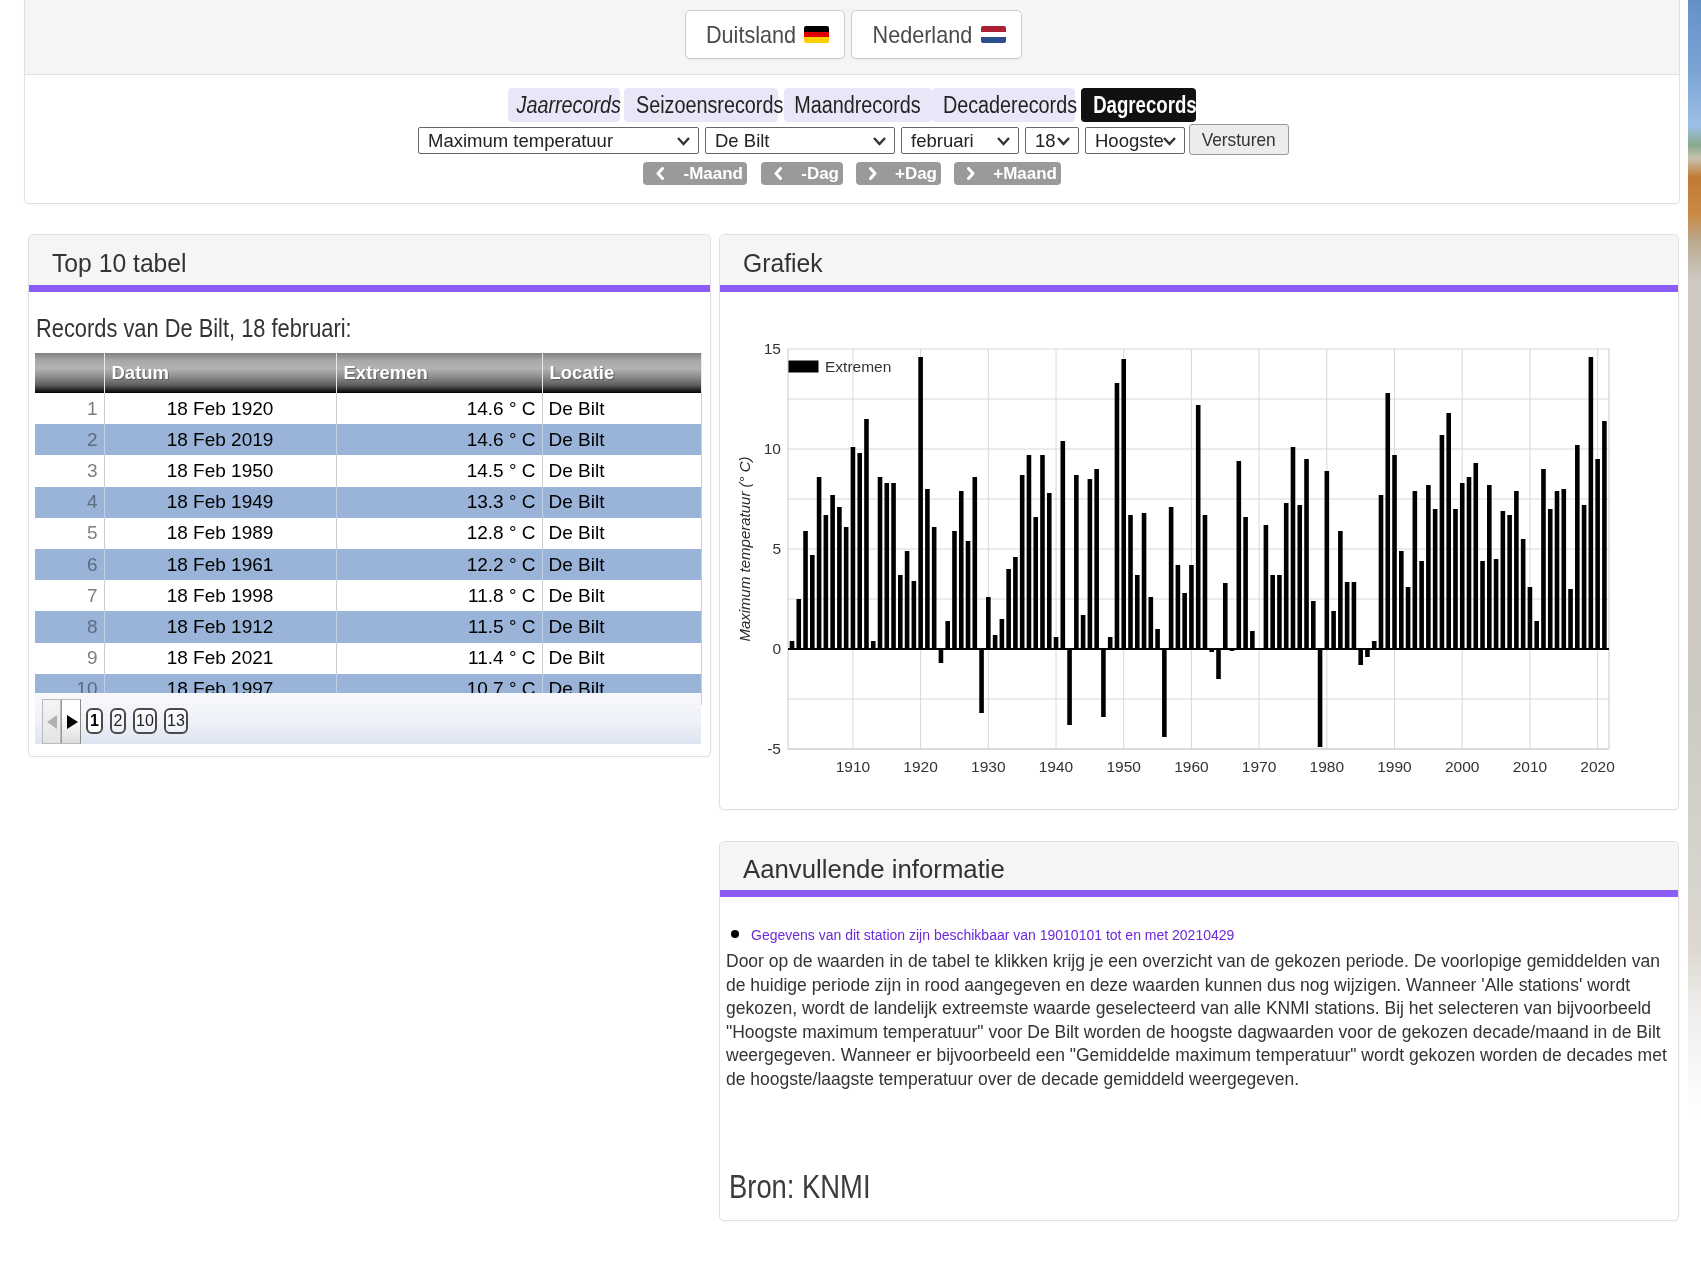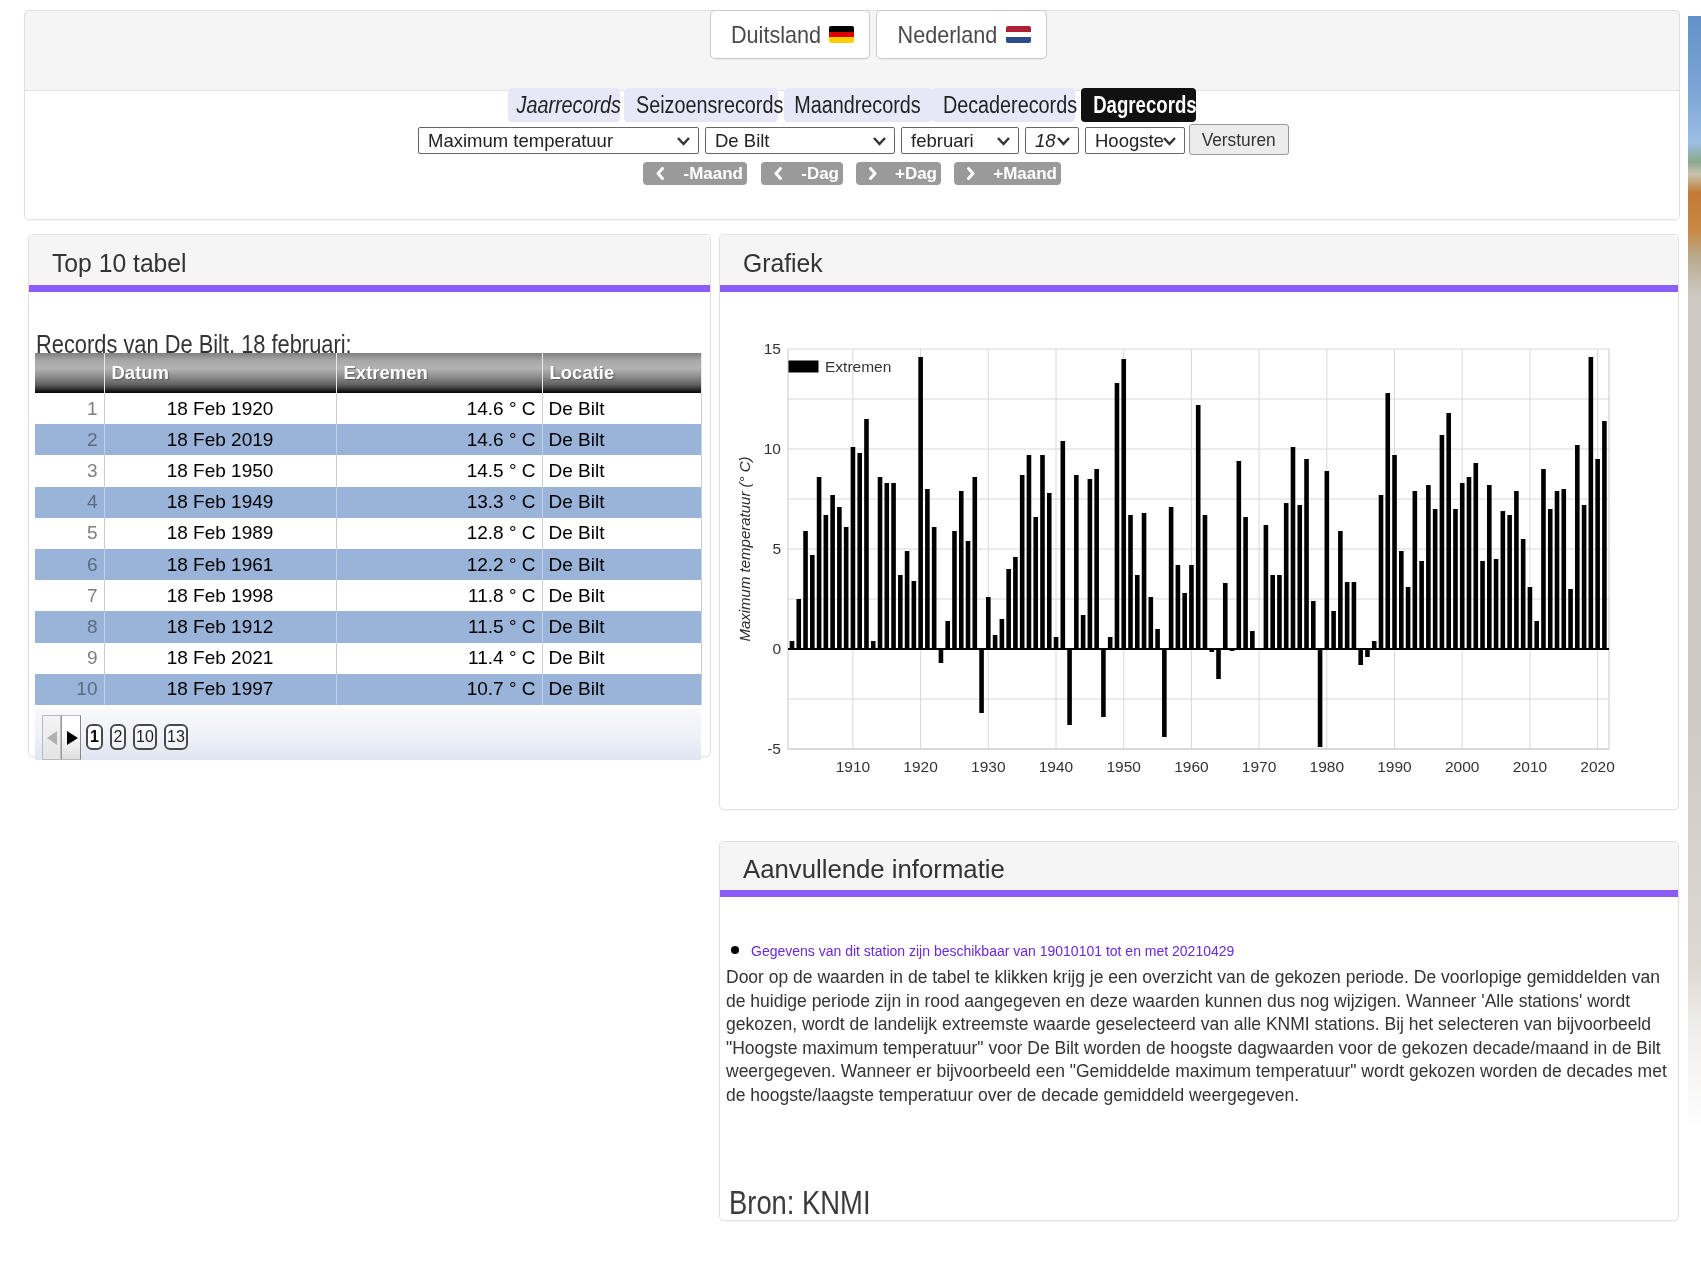--- a/index.html
+++ b/index.html
@@ -1,35 +1,35 @@
 <!DOCTYPE html>
 <html lang="nl"><head>
 <meta charset="utf-8">
 <title>Extreme records</title>
 <style>
   * { margin:0; padding:0; box-sizing:border-box; }
   html,body { width:1701px; height:1265px; overflow:hidden; background:#fff;
     font-family:"Liberation Sans", sans-serif; }
-  .abs { position:absolute;margin-top:16px; }
+  .abs { position:absolute; }
   
   #photo { left:1688px; top:0; width:13px; height:1265px;
     background:linear-gradient(180deg,
       #6391c7 0%, #7da6d6 6%, #9cbfe4 10%,
       #8aa98c 11.5%, #c7c3ae 12.5%, #c27a35 14%,
       #c98a45 17%, #b9a98c 19%, #cdc8c1 22%,
       #cdc9c3 55%, #d8d4cf 70%, #ddd8d2 75%, #f0eeec 80%, #fff 88%);
   }
   
   #topPanel { left:24px; top:-6px; width:1656px; height:210px; background:#fff;
     border:1px solid #e0e0e0; border-radius:5px; box-shadow:0 1px 2px rgba(0,0,0,.04); }
   #topHead { left:24px; top:-6px; width:1656px; height:81px; background:#f5f5f5;
     border:1px solid #e0e0e0; border-radius:5px 5px 0 0; border-bottom:1px solid #e2e2e2; }
   .flagbtn { position:absolute; display:flex; align-items:center; justify-content:center;
     gap:3px; background:#fff; border:1px solid #ccc; border-radius:5px;
-    font-size:24px; color:#4a4a4a; box-shadow:0 1px 1px rgba(0,0,0,.05);margin-left:25px; }
+    font-size:24px; color:#4a4a4a; box-shadow:0 1px 1px rgba(0,0,0,.05); }
   .flagbtn span.t { display:inline-block; transform:scaleX(0.9); transform-origin:50% 50%; }
   .flag { display:inline-block; width:25px; height:17px; border-radius:2px; }
   #flagDE { background:linear-gradient(180deg,#000 0%,#000 33%,#d00 33%,#d00 66%,#ffce00 66%,#ffce00 100%); }
   #flagNL { background:linear-gradient(180deg,#ac1f34 0%,#ac1f34 33%,#fff 33%,#fff 66%,#2b4d8c 66%,#2b4d8c 100%); }
   
   .tab { position:absolute; height:34px; line-height:34px; top:88px; text-align:center;
     background:#e7e7f8; color:#222; font-size:23px; border-radius:4px; }
   .tab span { display:inline-block; transform:scaleX(0.86); transform-origin:50% 50%; }
   .tab.active { background:#111; color:#fff; font-weight:bold; }
   
@@ -112,21 +112,21 @@
 
 <div class="sel" style="left:418px;width:281px;">Maximum temperatuur<svg width="15" height="10" viewBox="0 0 15 10">
       <path d="M2 2 L7.5 8 L13 2" fill="none" stroke="#333" stroke-width="2.4"></path>
     </svg></div>
 <div class="sel" style="left:705px;width:190px;">De Bilt<svg width="15" height="10" viewBox="0 0 15 10">
       <path d="M2 2 L7.5 8 L13 2" fill="none" stroke="#333" stroke-width="2.4"></path>
     </svg></div>
 <div class="sel" style="left:901px;width:118px;">februari<svg width="15" height="10" viewBox="0 0 15 10">
       <path d="M2 2 L7.5 8 L13 2" fill="none" stroke="#333" stroke-width="2.4"></path>
     </svg></div>
-<div class="sel" style="left:1025px;width:54px;font-style:italic;">18<svg width="15" height="10" viewBox="0 0 15 10">
+<div class="sel" style="left:1025px;width:54px;">18<svg width="15" height="10" viewBox="0 0 15 10">
       <path d="M2 2 L7.5 8 L13 2" fill="none" stroke="#333" stroke-width="2.4"></path>
     </svg></div>
 <div class="sel" style="left:1085px;width:100px;">Hoogste<svg width="15" height="10" viewBox="0 0 15 10">
       <path d="M2 2 L7.5 8 L13 2" fill="none" stroke="#333" stroke-width="2.4"></path>
     </svg></div>
 <div id="versturen"><span>Versturen</span></div>
 
 <div class="navbtn" style="left:643px;width:104px;padding-right:4px;"><svg width="8" height="13" viewBox="0 0 8 13">
       <path d="M6.5 1.5 L2 6.5 L6.5 11.5" fill="none" stroke="#fff" stroke-width="3" stroke-linecap="round" stroke-linejoin="round"></path>
     </svg>-Maand</div>

